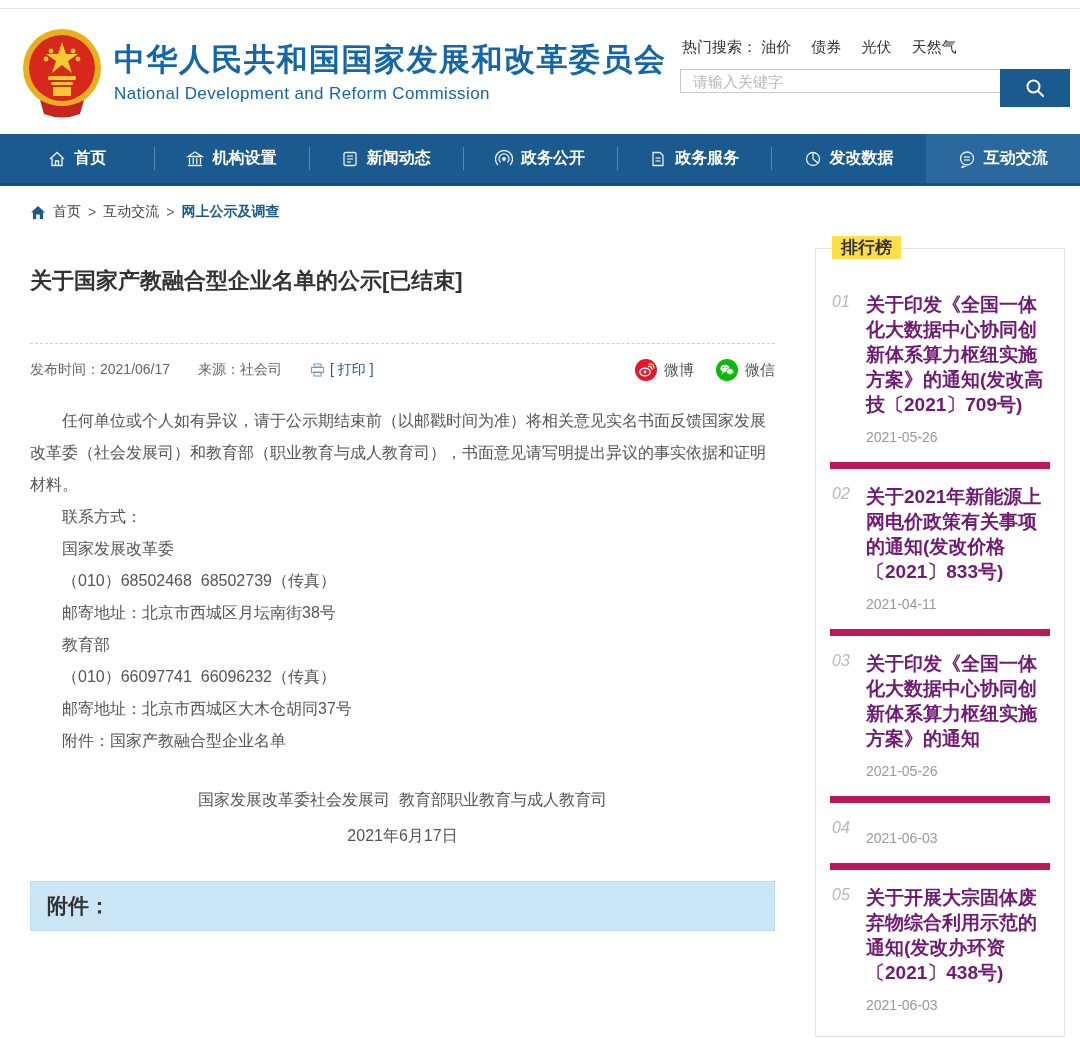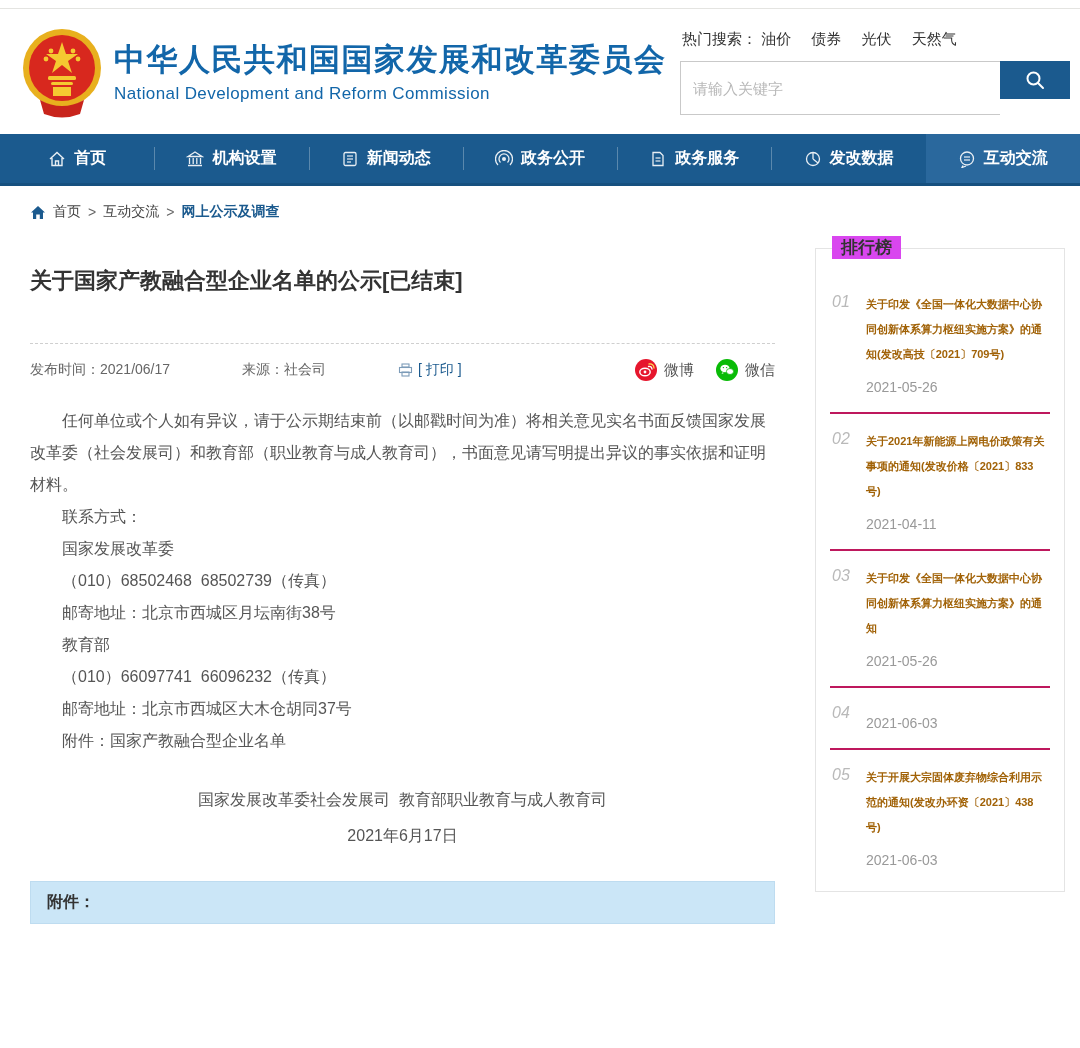--- a/index.html
+++ b/index.html
@@ -15,21 +15,21 @@
   .site-header { display:flex; align-items:center; height:125px; padding:0 8px 0 20px; background:#fff; }
   .emblem { width:84px; height:92px; flex:0 0 auto; }
   .brand { margin-left:10px; }
   .brand .cn { font-size:31px; font-weight:bold; color:#1266a9; letter-spacing:1.5px; }
   .brand .en { font-size:17px; color:#1266a9; letter-spacing:0.4px; margin-top:3px; }
   .header-right { margin-left:auto; width:392px; padding-right:2px; }
   .hot-search { font-size:15px; color:#333; margin:2px 0 12px 2px; }
   .hot-search a { color:#333; text-decoration:none; margin-right:16px; }
   .search-row { display:flex; }
   .search-input {
-    flex:1; height:54px; border:1px solid #c9c9c9; border-right:none;
+    flex:1; height:24px; border:1px solid #c9c9c9; border-right:none;
     font-size:15px; padding:0 12px; color:#333; outline:none;
     font-family:"Liberation Sans","DejaVu Sans",sans-serif;
   }
   .search-input::placeholder { color:#b8b8b8; }
   .search-btn { width:70px; height:38px; background:#1b5a8e; border:none; cursor:pointer;
     display:flex; align-items:center; justify-content:center; }
 
   
   .main-nav { display:flex; height:52px; background:#1b5a8e; border-bottom:3px solid #16507f; }
   .nav-item {
@@ -51,47 +51,47 @@
 
   
   .main-wrap { display:flex; padding:0 15px 0 30px; }
   .article-col { width:745px; flex:0 0 auto; }
   .side-col { width:250px; margin-left:40px; margin-top:12px; }
 
   
   .article-title { font-size:22px; font-weight:bold; color:#333; margin-top:30px; line-height:30px; }
   .meta-row {
     display:flex; align-items:center; margin-top:47px; border-top:1px dashed #cfcfcf;
-    padding-top:15px; font-size:14px; color:#666;gap:44px;
+    padding-top:15px; font-size:14px; color:#666;
   }
   .meta-item { margin-right:28px; }
   .print-link { display:flex; align-items:center; gap:5px; color:#1b5a8e; text-decoration:none; }
   .share-group { margin-left:auto; display:flex; align-items:flex-start; gap:22px; }
   .share-link { display:flex; align-items:center; gap:7px; color:#555; text-decoration:none; font-size:15px; }
   .share-icon { width:22px; height:22px; }
 
   .article-body { margin-top:24px; font-size:16px; color:#555; }
   .article-body p { line-height:32px; text-indent:2em; }
   .sig-line { text-align:center; font-size:16px; color:#555; margin-top:33px; }
   .date-line { text-align:center; font-size:16px; color:#555; margin-top:15px; }
 
   
   .attach-box { margin-top:34px; border:1px solid #bedcf0; }
-  .attach-head { background:#cbe6f7; padding:10px 16px; font-size:16px; font-weight:bold; color:#333; }
+  .attach-head { background:#cbe6f7; padding:10px 16px; font-size:21px; font-weight:bold; color:#333; }
 
   
   .rank-box { position:relative; border:1px solid #e4e4e4; padding:28px 14px 6px 14px; background:#fff; }
   .rank-title {
-    position:absolute; top:-13px; left:16px; background:#d946ef; padding:0 9px;
+    position:absolute; top:-13px; left:16px; background:#fde047; padding:0 9px;
     font-size:17px; font-weight:bold; color:#333;
   }
-  .rank-item { display:flex; padding:15px 2px 17px 2px; border-bottom:2px solid #be185d; }
+  .rank-item { display:flex; padding:15px 2px 17px 2px; border-bottom:7px solid #be185d; }
   .rank-item:last-child { border-bottom:none; }
   .rank-num { width:34px; flex:0 0 auto; font-size:16px; font-style:italic; color:#b9b9b9; padding-top:1px; }
-  .rank-item-title { font-size:11px; font-weight:bold; color:#a16207; line-height:25px; text-decoration:none; display:block; }
+  .rank-item-title { font-size:19px; font-weight:bold; color:#701a75; line-height:25px; text-decoration:none; display:block; }
   .rank-date { font-size:14px; color:#999; margin-top:12px; }
 </style>
 </head>
 <body>
 
 <div class="topline"></div>
 
 <header class="site-header">
   <svg class="emblem" viewBox="0 0 84 92">
     <circle cx="42" cy="42" r="39" fill="#e8b01e"></circle>

